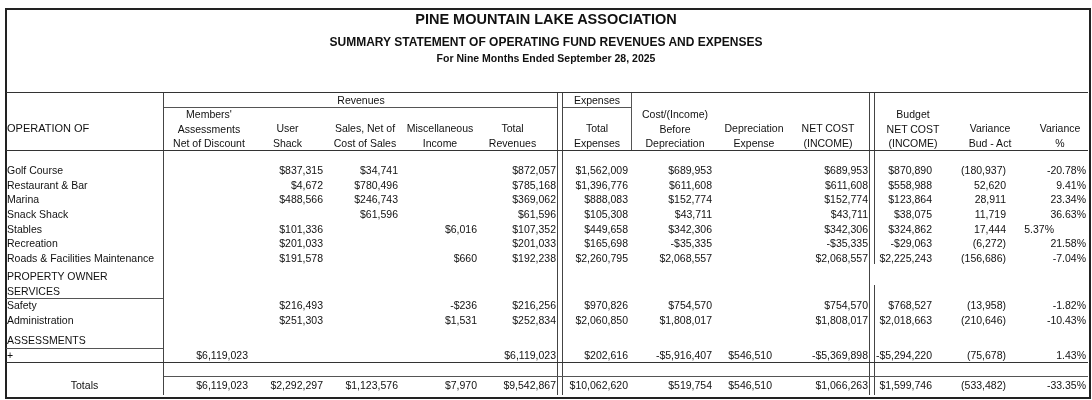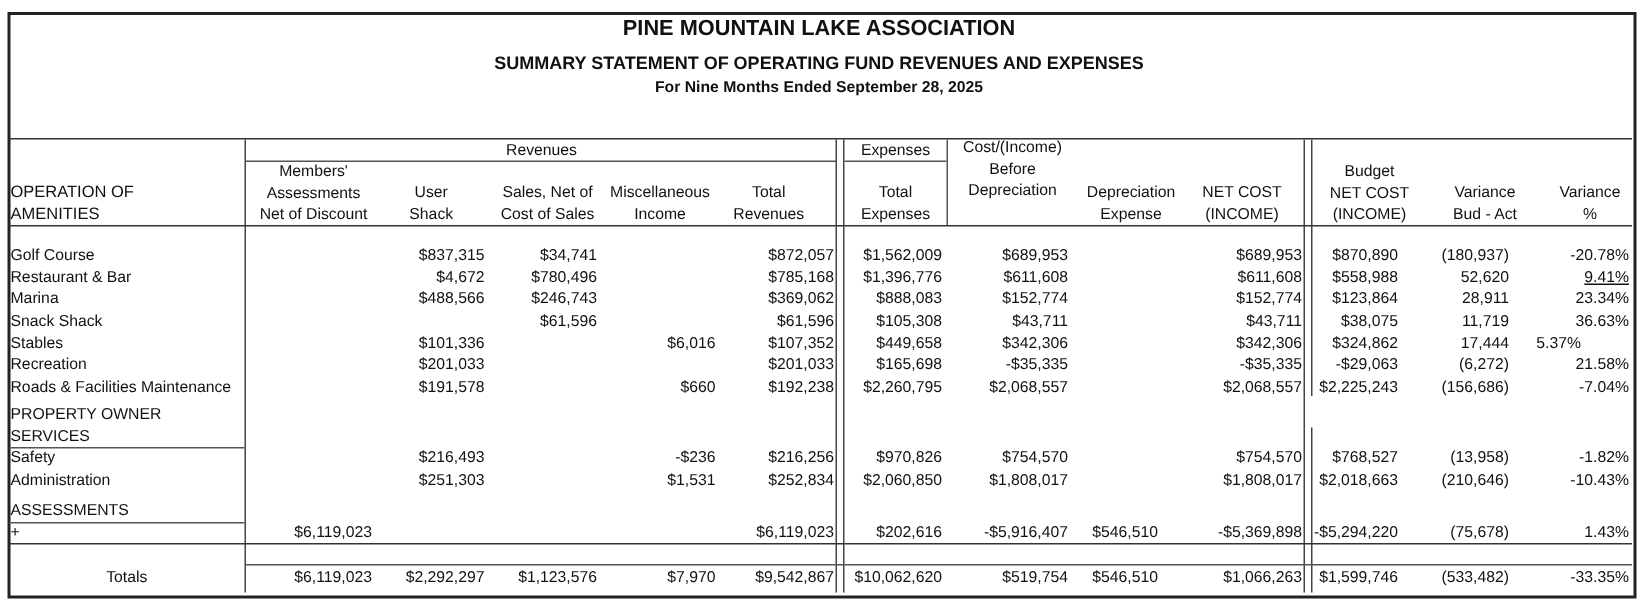--- a/index.html
+++ b/index.html
@@ -45,21 +45,20 @@
 <div class="abs hthin" style="left:6px;width:157px;top:298px;"></div>
 <div class="abs hthin" style="left:6px;width:157px;top:348px;"></div>
 <div class="abs hline" style="left:6px;width:1082px;top:362px;"></div>
 <div class="abs hthin" style="left:164px;width:924px;top:376px;"></div>
 
 <div class="abs hdr" style="left:164px;width:394px;top:93px;">Revenues</div>
 <div class="abs hdr" style="left:563px;width:68px;top:93px;">Expenses</div>
 
 <div class="abs hdr-left" style="left:7px;top:121px;width:150px;">
   <div>OPERATION OF</div>
-  <div>AMENITIES</div>
 </div>
 <div class="abs hdr" style="left:164px;top:107px;width:90px;">
   <div>Members'</div>
   <div>Assessments</div>
   <div>Net of Discount</div>
 </div>
 <div class="abs hdr" style="left:260px;top:121px;width:55px;">
   <div>User</div>
   <div>Shack</div>
 </div>
@@ -72,21 +71,21 @@
   <div>Income</div>
 </div>
 <div class="abs hdr" style="left:480px;top:121px;width:65px;">
   <div>Total</div>
   <div>Revenues</div>
 </div>
 <div class="abs hdr" style="left:563px;top:121px;width:68px;">
   <div>Total</div>
   <div>Expenses</div>
 </div>
-<div class="abs hdr" style="left:632px;top:91px;width:86px;">
+<div class="abs hdr" style="left:632px;top:107px;width:86px;">
   <div>Cost/(Income)</div>
   <div>Before</div>
   <div>Depreciation</div>
 </div>
 <div class="abs hdr" style="left:716px;top:121px;width:76px;">
   <div>Depreciation</div>
   <div>Expense</div>
 </div>
 <div class="abs hdr" style="left:793px;top:121px;width:70px;">
   <div>NET COST</div>
@@ -131,21 +130,21 @@
     <div class="abs cell r" style="left: 213px; width: 110px; top: 178px;">$4,672</div>
     <div class="abs cell r" style="left: 288px; width: 110px; top: 178px;">$780,496</div>
     <div class="abs cell r" style="left: 367px; width: 110px; top: 178px;"></div>
     <div class="abs cell r" style="left: 446px; width: 110px; top: 178px;">$785,168</div>
     <div class="abs cell r" style="left: 518px; width: 110px; top: 178px;">$1,396,776</div>
     <div class="abs cell r" style="left: 602px; width: 110px; top: 178px;">$611,608</div>
     <div class="abs cell r" style="left: 662px; width: 110px; top: 178px;"></div>
     <div class="abs cell r" style="left: 758px; width: 110px; top: 178px;">$611,608</div>
     <div class="abs cell r" style="left: 822px; width: 110px; top: 178px;">$558,988</div>
     <div class="abs cell r" style="left: 896px; width: 110px; top: 178px;">52,620</div>
-    <div class="abs cell r" style="left: 976px; width: 110px; top: 178px; text-decoration: underline;">9.41%</div>
+    <div class="abs cell r" style="left: 976px; width: 110px; top: 178px;">9.41%</div>
     <div class="abs cell l" style="left: 7px; top: 192px;">Marina</div>
     <div class="abs cell r" style="left: 138px; width: 110px; top: 192px;"></div>
     <div class="abs cell r" style="left: 213px; width: 110px; top: 192px;">$488,566</div>
     <div class="abs cell r" style="left: 288px; width: 110px; top: 192px;">$246,743</div>
     <div class="abs cell r" style="left: 367px; width: 110px; top: 192px;"></div>
     <div class="abs cell r" style="left: 446px; width: 110px; top: 192px;">$369,062</div>
     <div class="abs cell r" style="left: 518px; width: 110px; top: 192px;">$888,083</div>
     <div class="abs cell r" style="left: 602px; width: 110px; top: 192px;">$152,774</div>
     <div class="abs cell r" style="left: 662px; width: 110px; top: 192px;"></div>
     <div class="abs cell r" style="left: 758px; width: 110px; top: 192px;">$152,774</div>

